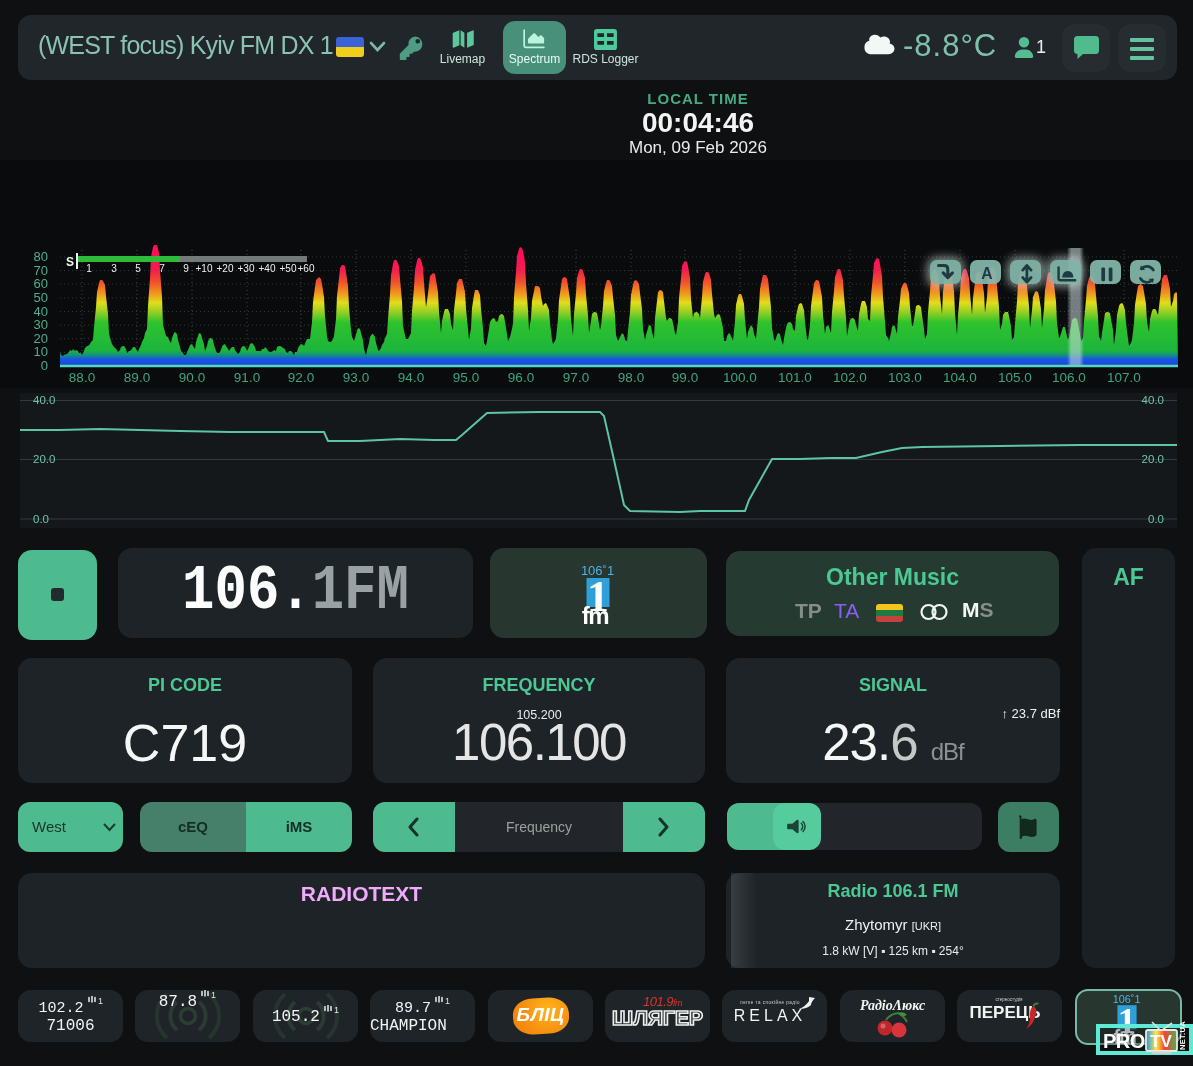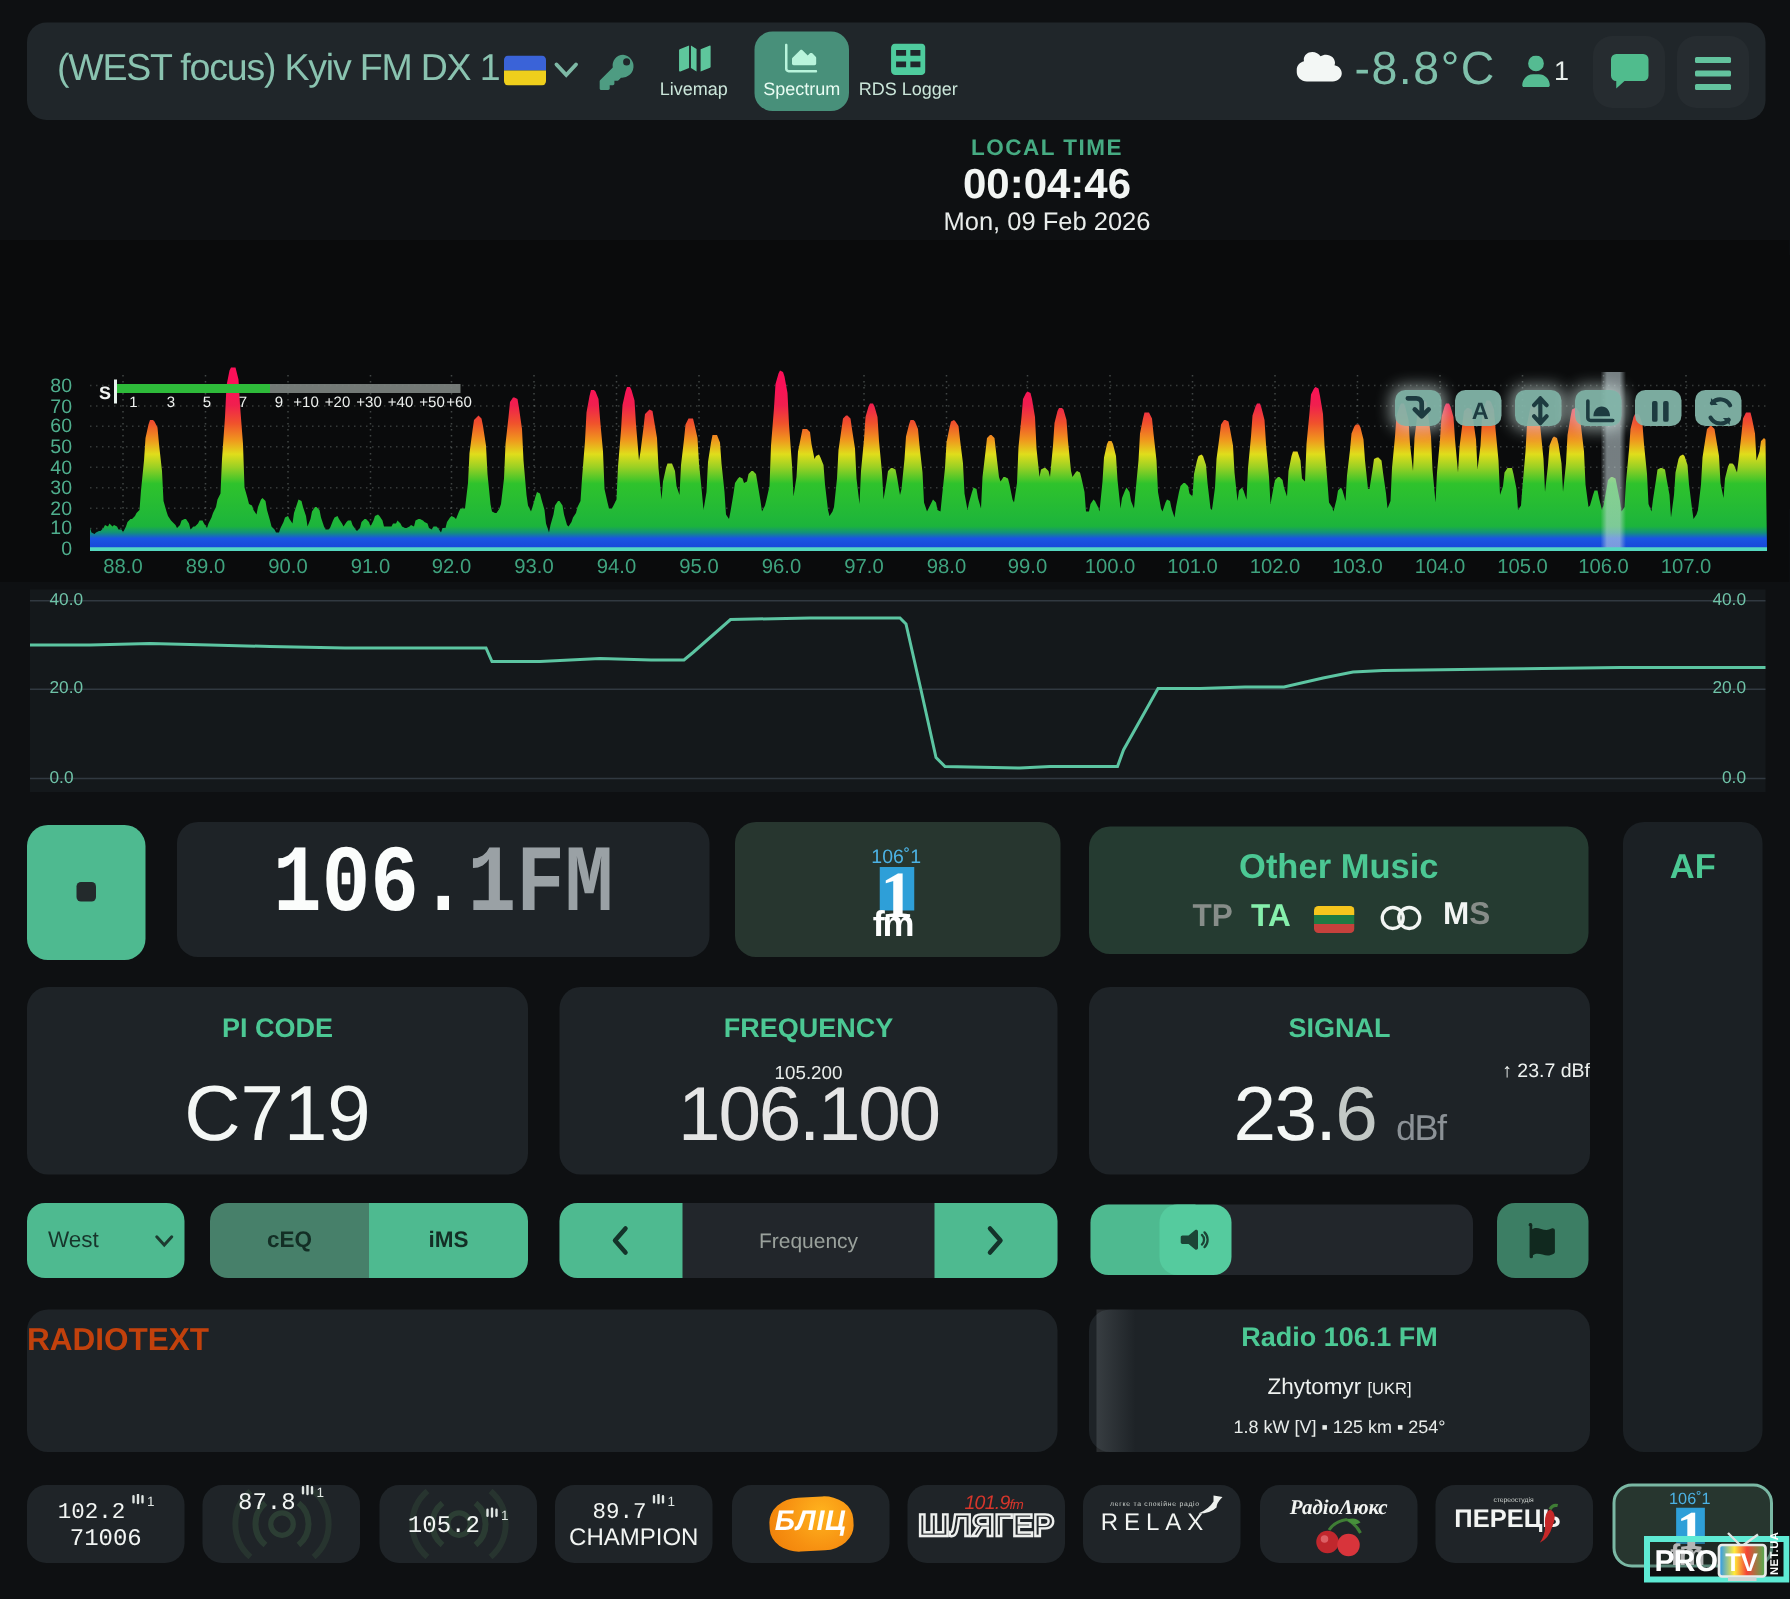--- a/index.html
+++ b/index.html
@@ -205,21 +205,21 @@
 <div class="panel" style="left:490px;top:548px;width:217px;height:90px;background:#27362f"></div>
 <svg class="abs" style="left:580px;top:561px" width="36" height="66" viewBox="0 0 36 66">
 <text x="17.5" y="14" text-anchor="middle" font-size="13" fill="#4cb2e4" font-family="Liberation Sans" letter-spacing="0">106˚1</text>
 <rect x="6.5" y="17" width="23" height="29" fill="#2e9fd8"></rect>
 <text x="18" y="50" text-anchor="middle" font-size="44" font-weight="bold" fill="#fdfefe" font-family="Liberation Serif">1</text>
 <text x="15" y="63" text-anchor="middle" font-size="24" font-weight="bold" fill="#fdfefe" font-family="Liberation Sans" letter-spacing="-1.5">fm</text>
 </svg>
 <div class="panel" style="left:726px;top:551px;width:333px;height:85px;background:#253b31"></div>
 <div class="abs hd" style="left:726px;top:564px;width:333px;text-align:center;font-size:23px;color:#4cc894">Other Music</div>
 <div class="abs" style="left:795px;top:599px;font-size:21px;font-weight:bold;color:#878d89">TP</div>
-<div class="abs" style="left:834px;top:599px;font-size:21px;font-weight:bold;color:#86efac">TA</div>
+<div class="abs" style="left:834px;top:599px;font-size:21px;font-weight:normal;color:#8b5cf6">TA</div>
 <div class="abs" style="left:876px;top:604px;width:27px;height:18px;border-radius:3px;overflow:hidden">
     <div style="height:6px;background:#f5c51d"></div>
     <div style="height:6px;background:#1e7a43"></div>
     <div style="height:6px;background:#c5413c"></div>
   </div>
 <svg class="abs" style="left:920px;top:602px" width="28" height="20">
     <circle cx="8.5" cy="10" r="7" fill="none" stroke="#f2f5f3" stroke-width="2.2"></circle>
     <circle cx="19.5" cy="10" r="7" fill="none" stroke="#f2f5f3" stroke-width="2.2"></circle>
   </svg>
 <div class="abs" style="left:962px;top:598px;font-size:21px;font-weight:bold"><span style="color:#f2f5f3">M</span><span style="color:#878d89">S</span></div>
@@ -260,21 +260,21 @@
 <div class="abs" style="left:773px;top:803px;width:48px;height:47px;border-radius:12px;background:#55cb9e"></div>
 <svg class="abs" style="left:786px;top:816px" width="23" height="21" viewBox="0 0 640 512">
     <path fill="#1c4436" d="M301 77L177 177H64c-18 0-32 14-32 32v94c0 18 14 32 32 32h113l124 100c21 17 51 2 51-24V101c0-26-30-41-51-24z"></path>
     <path fill="none" stroke="#1c4436" stroke-width="42" stroke-linecap="round" d="M425 167a120 120 0 0 1 0 178M473 119a190 190 0 0 1 0 274"></path>
   </svg>
 <div class="abs" style="left:998px;top:802px;width:61px;height:50px;border-radius:12px;background:#3c7e64"></div>
 <svg class="abs" style="left:1018px;top:815px" width="22" height="24" viewBox="0 0 448 512">
     <path fill="#11291f" d="M64 32a26 26 0 1 0-38 23V488a24 24 0 0 0 48 0v-22c90-67 180 50 296-22a32 32 0 0 0 16-28V113c0-24-26-39-47-27-110 61-192-50-275 9V55a26 26 0 0 0 0-23z"></path>
   </svg>
 <div class="panel" style="left:18px;top:873px;width:687px;height:95px"></div>
-<div class="abs hd" style="left:18px;top:882px;width:687px;text-align:left;font-size:21px;color:#c2410c">RADIOTEXT</div>
+<div class="abs hd" style="left:18px;top:882px;width:687px;text-align:center;font-size:21px;color:#f0abfc">RADIOTEXT</div>
 <div class="panel" style="left:726px;top:873px;width:334px;height:95px"></div>
 <div class="abs" style="left:731px;top:873px;width:26px;height:95px;background:linear-gradient(90deg,rgba(190,200,205,.16),rgba(190,200,205,0))"></div>
 <div class="abs hd" style="left:726px;top:881px;width:334px;text-align:center;font-size:18px;color:#4cc894">Radio 106.1 FM</div>
 <div class="abs" style="left:726px;top:916px;width:334px;text-align:center;font-size:15px;color:#eef1ef">Zhytomyr <span style="font-size:11px">[UKR]</span></div>
 <div class="abs" style="left:726px;top:944px;width:334px;text-align:center;font-size:12px;color:#e8ecea">1.8 kW [V] ▪ 125 km ▪ 254°</div>
 <div class="abs" style="left:18px;top:990px;width:105px;height:52px;background:#1f2428;border-radius:13px;overflow:hidden">
     <div style="text-align:center;font-family:'Liberation Mono',monospace;color:#f2f5f3;font-size:15px;margin-top:6px">102.2 <svg style="vertical-align:6px" width="16" height="10" viewBox="0 0 16 10">
         <path d="M2 1.5v4M5 .5v5.5M8 1.5v4" stroke="#dfe5e2" stroke-width="1.6" fill="none" stroke-linecap="round"></path>
         <text x="11" y="8" font-size="9" fill="#dfe5e2" font-family="Liberation Sans">1</text>
       </svg></div>
@@ -304,21 +304,21 @@
     <div style="position:relative;text-align:center;font-family:'Liberation Mono',monospace;color:#f2f5f3;font-size:16px;margin-top:15px">105.2 <svg style="vertical-align:6px" width="16" height="10" viewBox="0 0 16 10">
         <path d="M2 1.5v4M5 .5v5.5M8 1.5v4" stroke="#dfe5e2" stroke-width="1.6" fill="none" stroke-linecap="round"></path>
         <text x="11" y="8" font-size="9" fill="#dfe5e2" font-family="Liberation Sans">1</text>
       </svg></div>
   </div>
 <div class="abs" style="left:370px;top:990px;width:105px;height:52px;background:#1f2428;border-radius:13px;overflow:hidden">
     <div style="text-align:center;font-family:'Liberation Mono',monospace;color:#f2f5f3;font-size:15px;margin-top:6px">89.7 <svg style="vertical-align:6px" width="16" height="10" viewBox="0 0 16 10">
         <path d="M2 1.5v4M5 .5v5.5M8 1.5v4" stroke="#dfe5e2" stroke-width="1.6" fill="none" stroke-linecap="round"></path>
         <text x="11" y="8" font-size="9" fill="#dfe5e2" font-family="Liberation Sans">1</text>
       </svg></div>
-    <div style="text-align:center;font-family:Liberation Sans, sans-serif;color:#f2f5f3;font-size:16px">CHAMPION</div>
+    <div style="text-align:left;font-family:Liberation Mono, monospace;color:#f2f5f3;font-size:16px">CHAMPION</div>
   </div>
 <div class="abs" style="left:488px;top:990px;width:105px;height:52px;background:#1f2428;border-radius:13px;overflow:hidden">
     <div style="position:absolute;left:25px;top:8px;width:56px;height:36px;background:radial-gradient(circle at 62% 32%,#ffb41e 0%,#f79111 55%,#ef7d08 100%);border-radius:20px/16px;transform:rotate(-3deg)"></div>
 <div style="position:absolute;left:0;top:14px;width:105px;text-align:center;color:#fff;font-size:19px;font-weight:bold;font-style:italic;letter-spacing:.5px">БЛІЦ</div>
   </div>
 <div class="abs" style="left:605px;top:990px;width:105px;height:52px;background:#1f2428;border-radius:13px;overflow:hidden">
     <div style="position:absolute;left:38px;top:4px;color:#d6362b;font-size:13px;font-weight:normal;font-style:italic;letter-spacing:-.5px">101.9<span style="font-size:9px">fm</span></div>
 <div style="position:absolute;left:0;top:16px;width:105px;text-align:center;color:#23272b;font-size:21px;font-weight:bold;letter-spacing:0;-webkit-text-stroke:1.6px #eef0ee">ШЛЯГЕР</div>
   </div>
 <div class="abs" style="left:722px;top:990px;width:105px;height:52px;background:#1f2428;border-radius:13px;overflow:hidden">

